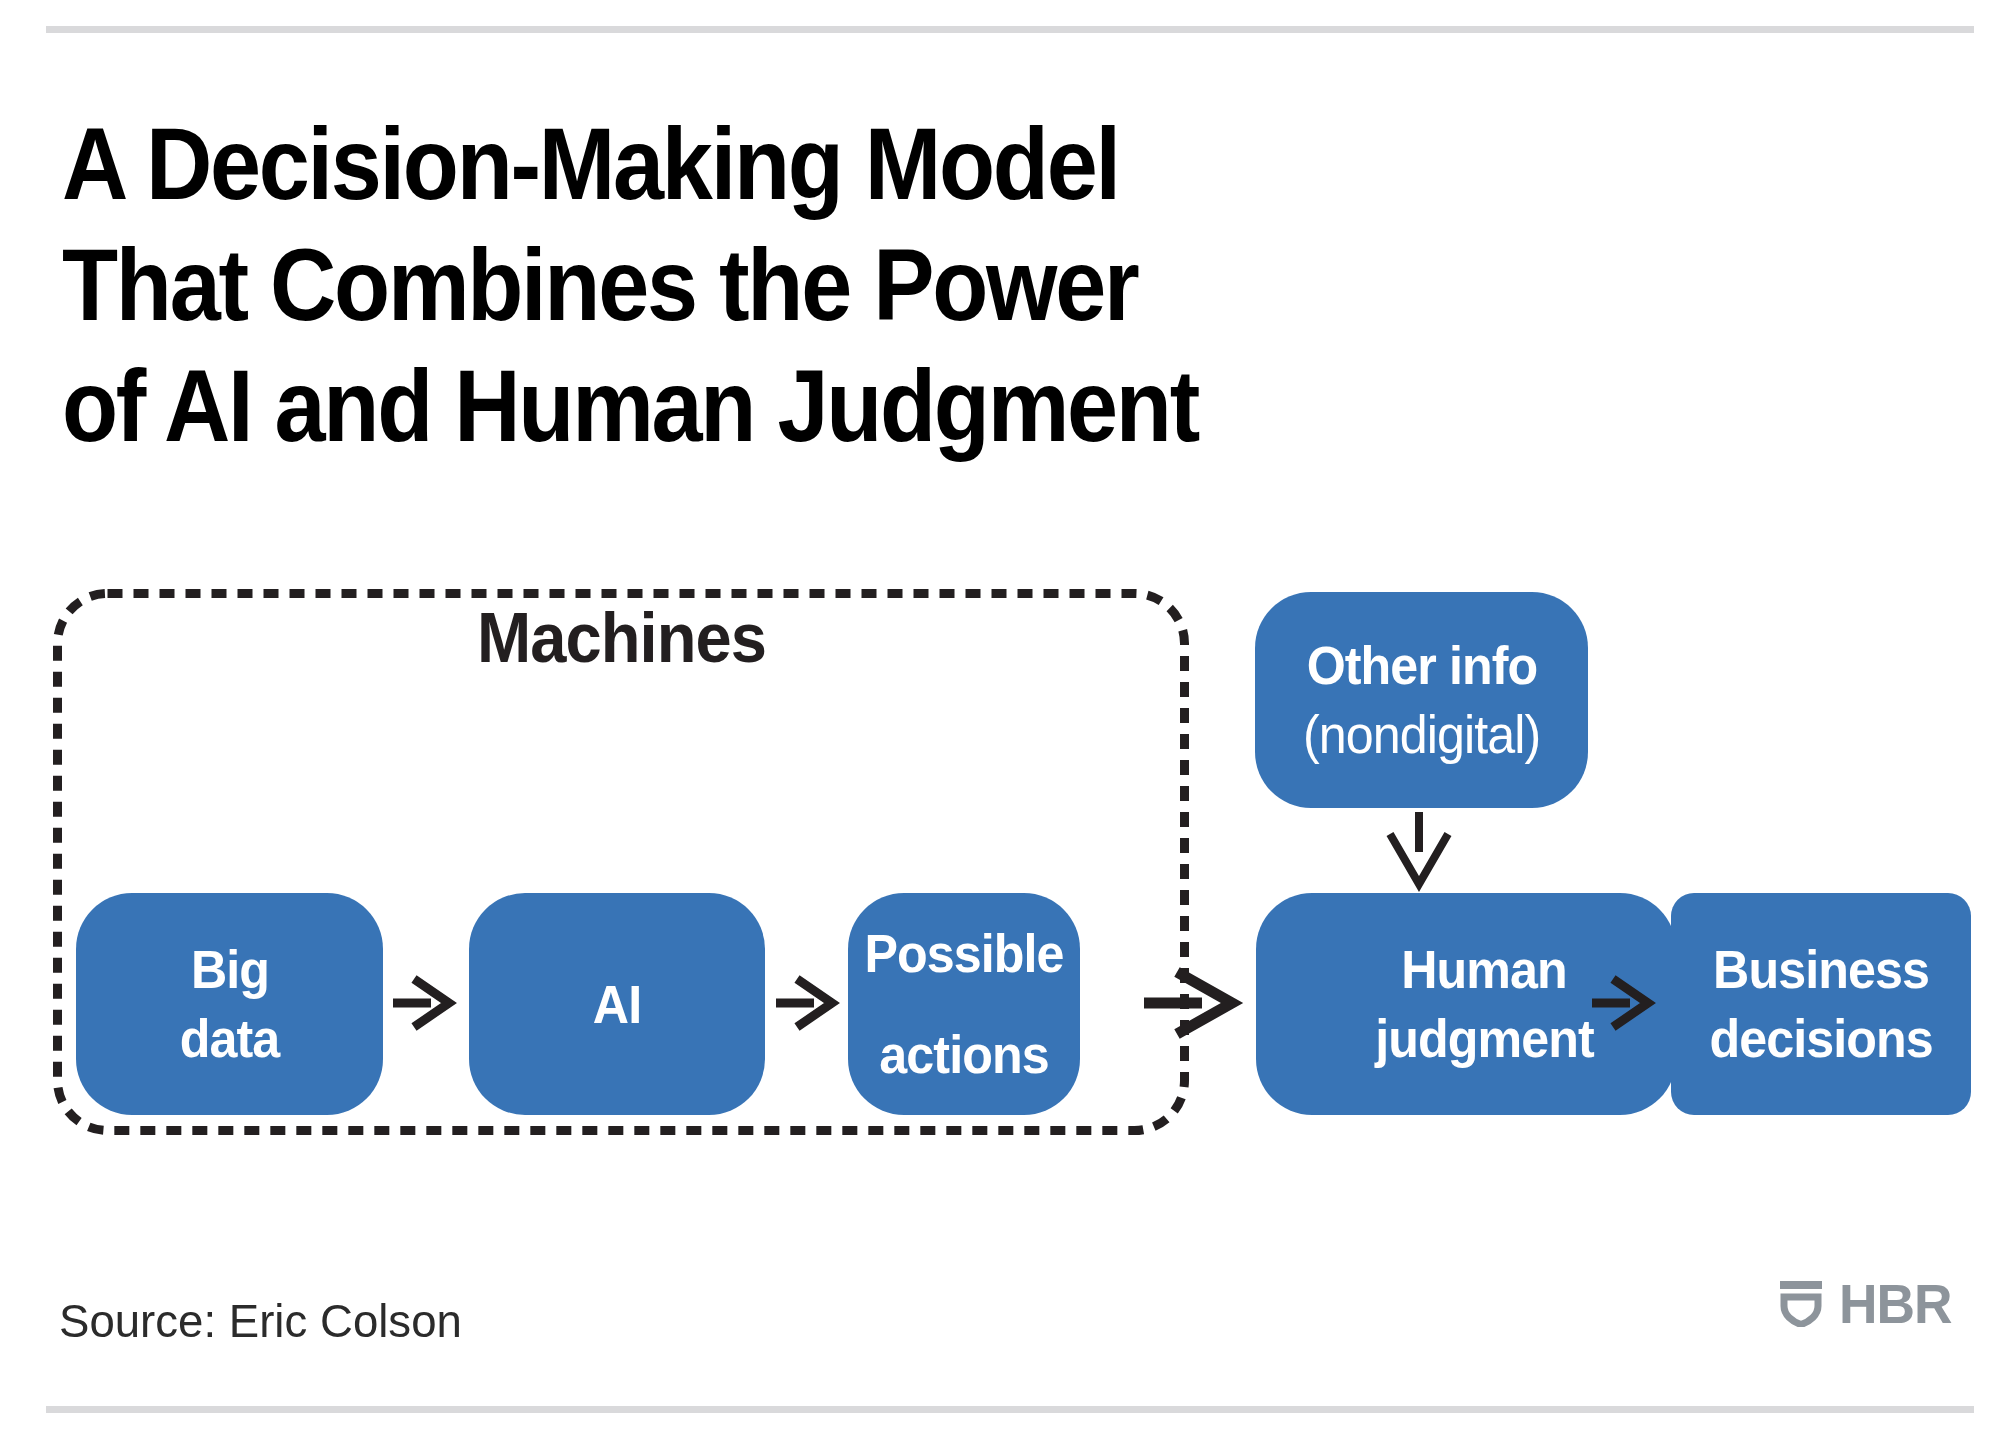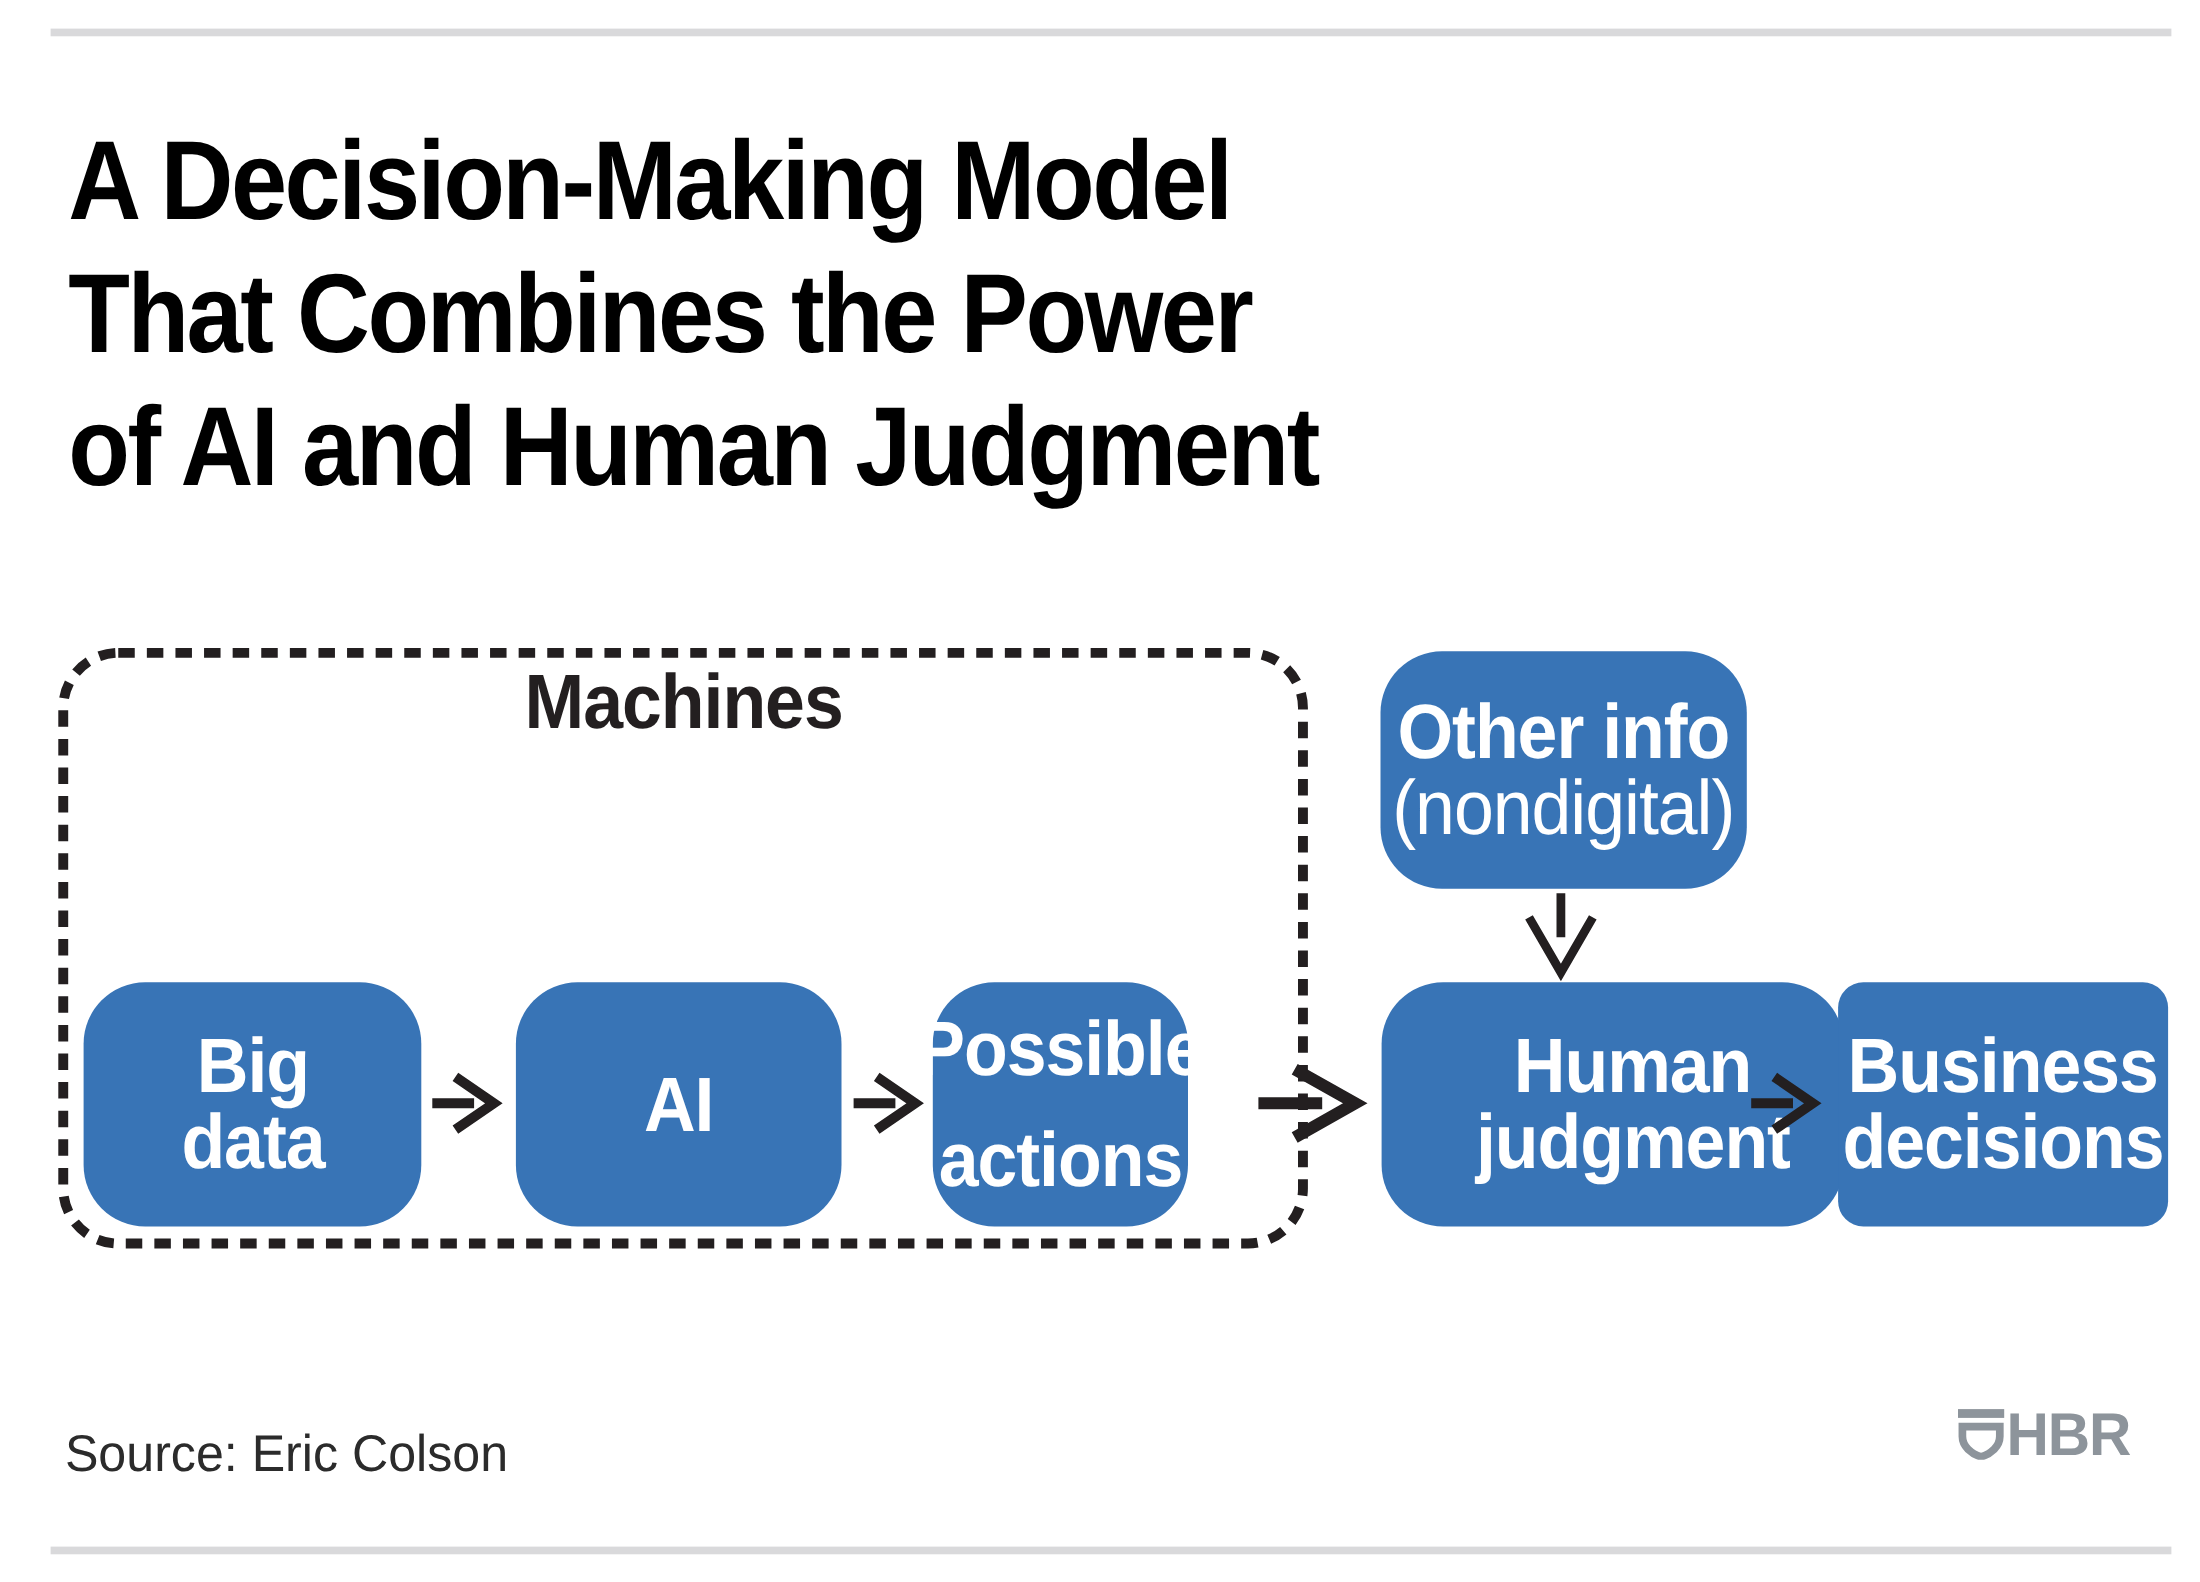--- a/index.html
+++ b/index.html
@@ -16,21 +16,21 @@
   .title .tline{display:block;}
   .cond-l{display:inline-block;transform:scaleX(0.90);transform-origin:0 50%;white-space:nowrap;}
 
   .dotted-rect{position:absolute;left:52px;top:588px;color:var(--ink,#231F20);}
   .machines{position:absolute;left:57px;top:600px;width:1128px;text-align:center;
     color:var(--ink,#231F20);font-size:70px;line-height:76px;font-weight:700;letter-spacing:-1px;}
   .cond-c{display:inline-block;transform:scaleX(0.93);transform-origin:50% 50%;white-space:nowrap;}
 
   .node{position:absolute;background:var(--node_blue,#3874B6);border-radius:56px;
     display:flex;flex-direction:column;align-items:center;justify-content:center;
-    color:var(--node_text,#fff);font-size:70px;line-height:69px;font-weight:700;letter-spacing:-1px;
+    color:var(--node_text,#fff);font-size:54px;line-height:69px;font-weight:700;letter-spacing:-1px;
     text-align:right;}
   .node .nline{display:block;}
   .node .reg{font-weight:400;}
   .n-big-data{left:76px;top:893px;width:307px;height:222px;}
   .n-ai{left:469px;top:893px;width:296px;height:222px;}
   .n-possible{left:848px;top:893px;width:232px;height:222px;gap:32px;}
   .n-other{left:1255px;top:592px;width:333px;height:216px;}
   .n-human{left:1256px;top:893px;width:384px;height:222px;padding-left:36px;}
   .n-business{left:1671px;top:893px;width:300px;height:222px;border-radius:23px;}
 
@@ -38,21 +38,21 @@
   .a1{left:391px;top:974px;}
   .a2{left:774px;top:974px;}
   .a3{left:1142px;top:965px;}
   .a4{left:1590px;top:974px;}
   .adown{left:1383px;top:810px;}
 
   .source{position:absolute;left:59px;top:1293px;color:var(--source_ink,#2B2B2B);
     font-size:47px;line-height:56px;font-weight:400;}
   .cond-s{display:inline-block;transform:scaleX(0.97);transform-origin:0 50%;white-space:nowrap;}
 
-  .hbr-logo{position:absolute;left:1778px;top:1281px;height:46px;display:flex;align-items:center;
+  .hbr-logo{position:absolute;left:1778px;top:1281px;height:46px;display:flex;align-items:center;gap:15px;
     color:var(--logo_gray,#8D949B);}
   .hbr-logo .word{font-size:55px;font-weight:700;letter-spacing:-1px;line-height:46px;
     transform:scaleX(0.97);transform-origin:0 50%;}
 </style>
 </head>
 <body>
 
 <div class="canvas">
 
   <div class="rule top"></div>

